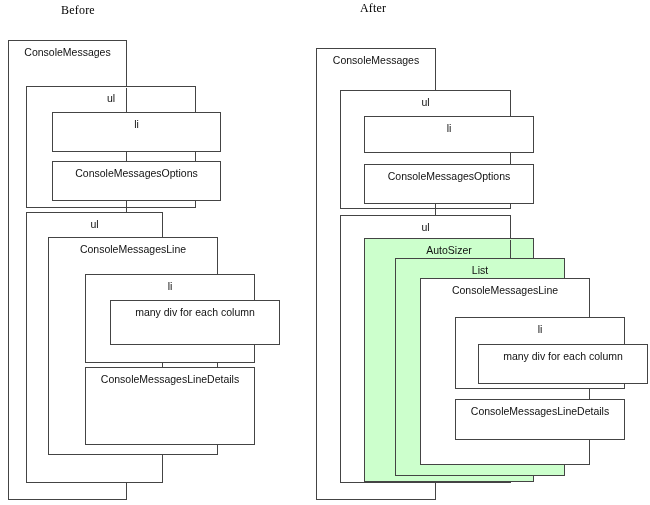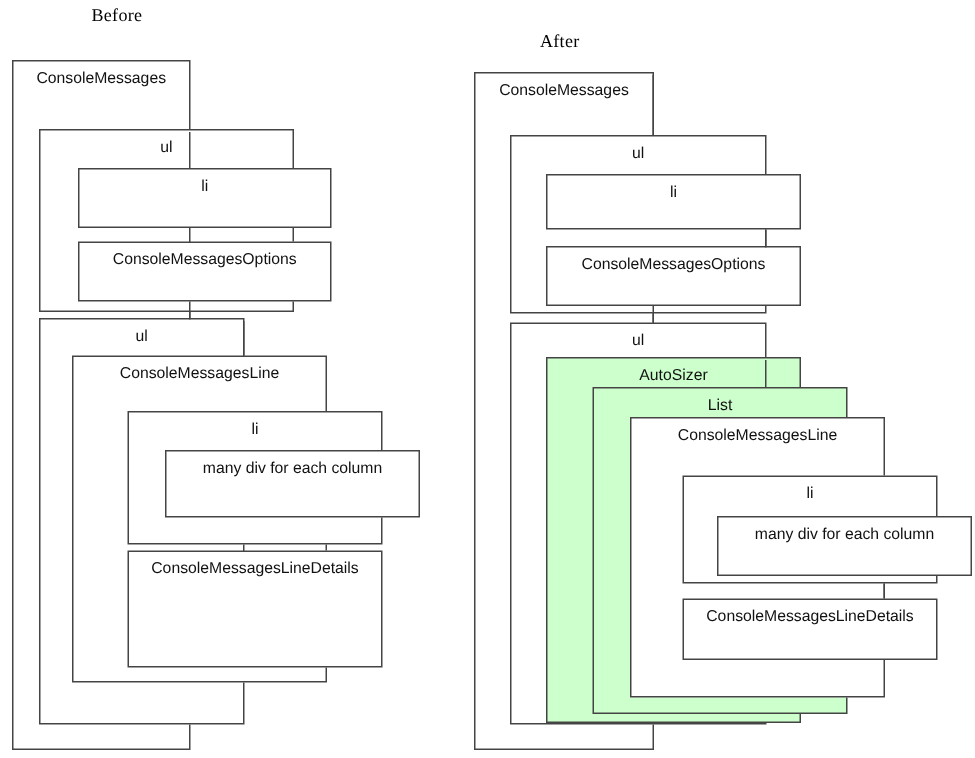--- a/index.html
+++ b/index.html
@@ -97,21 +97,21 @@
   <div class="node" style="left:85px; top:367px; width:170px; height:78px;">
     <div class="node-label">ConsoleMessagesLineDetails</div>
   </div>
 
   <div class="connector v" style="left:126px; top:88px; height:24px;"></div>
   <div class="connector v" style="left:126px; top:152px; height:10px;"></div>
   <div class="connector v" style="left:126px; top:201px; height:12px;"></div>
   <div class="connector v" style="left:162px; top:214px; height:24px;"></div>
   <div class="connector v" style="left:162px; top:363px; height:5px;"></div>
 
-  <div class="panel-title" style="left:360px; top:20px;">After</div>
+  <div class="panel-title" style="left:360px; top:1px;">After</div>
 
   <div class="node" style="left:316px; top:48px; width:120px; height:452px;">
     <div class="node-label">ConsoleMessages</div>
   </div>
 
   <div class="node" style="left:340px; top:90px; width:171px; height:119px;">
     <div class="node-label">ul</div>
   </div>
 
   <div class="node" style="left:364px; top:116px; width:170px; height:37px;">

